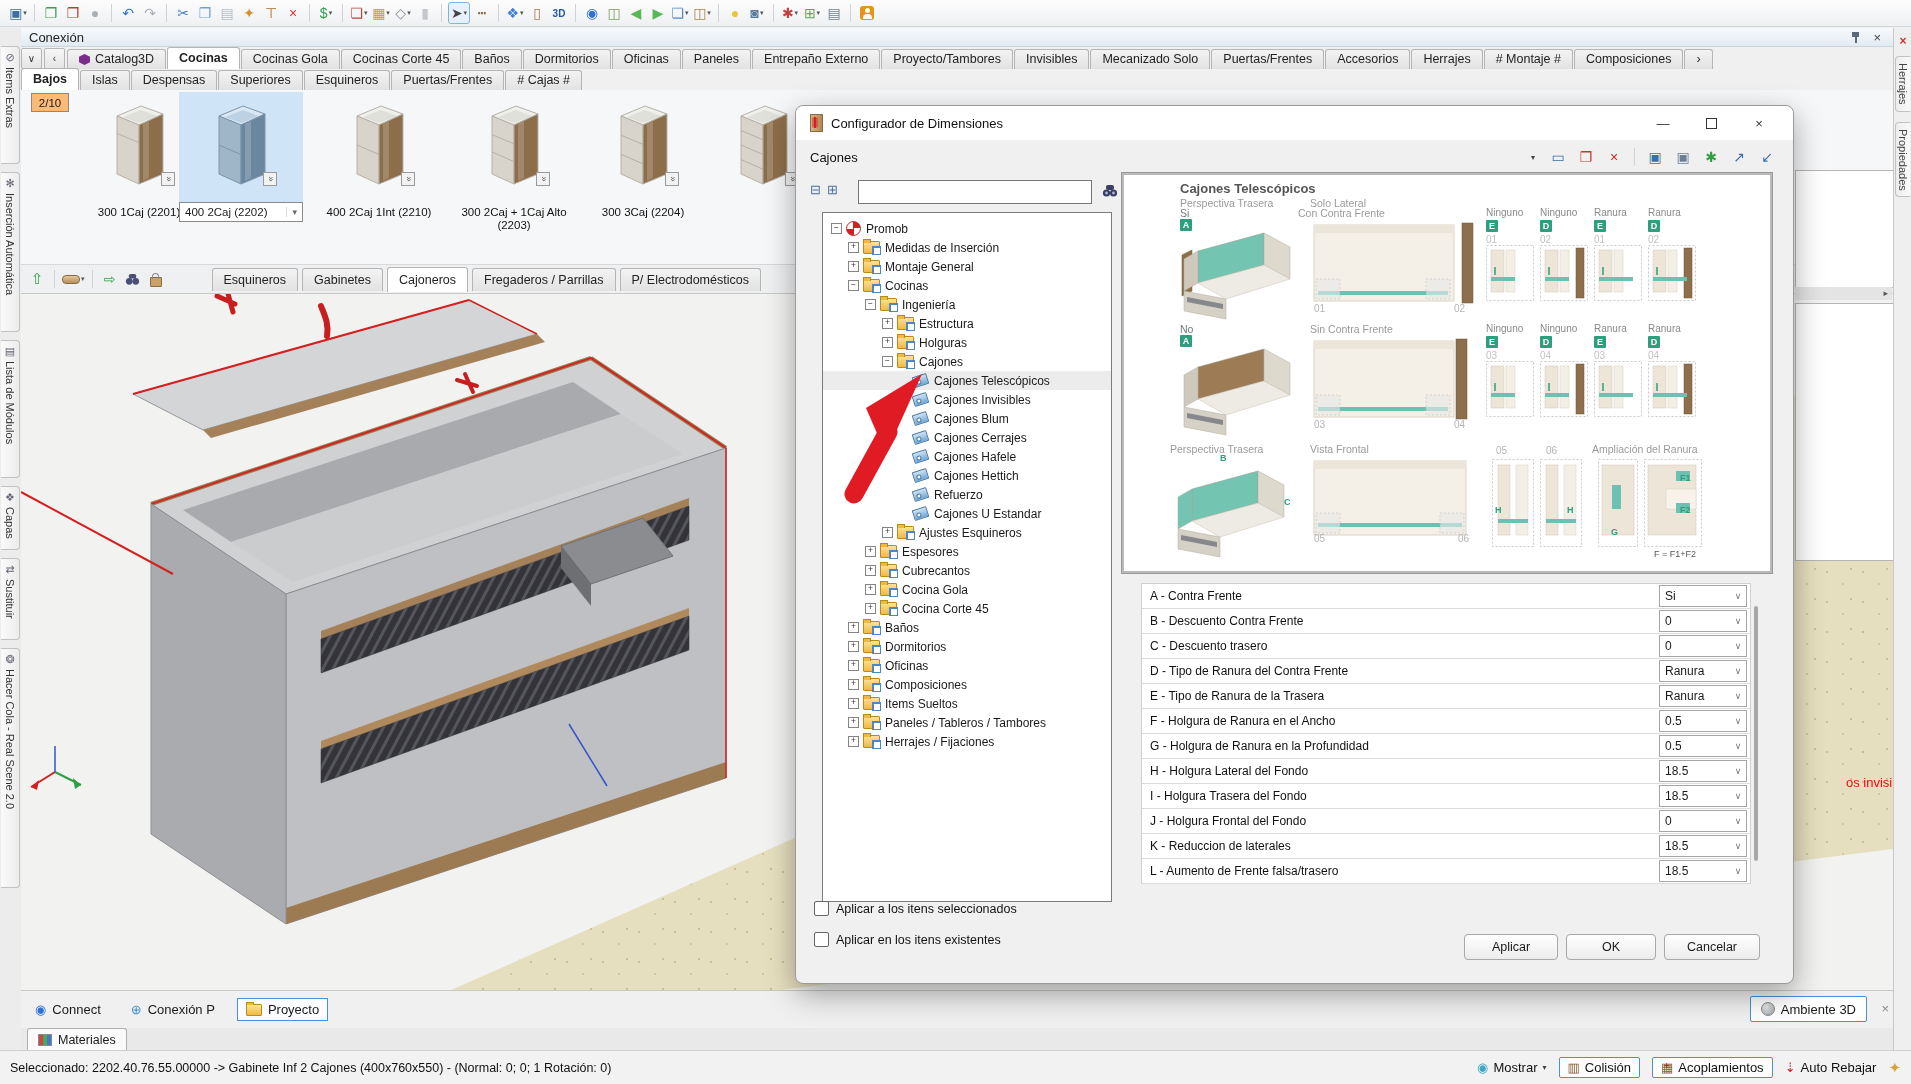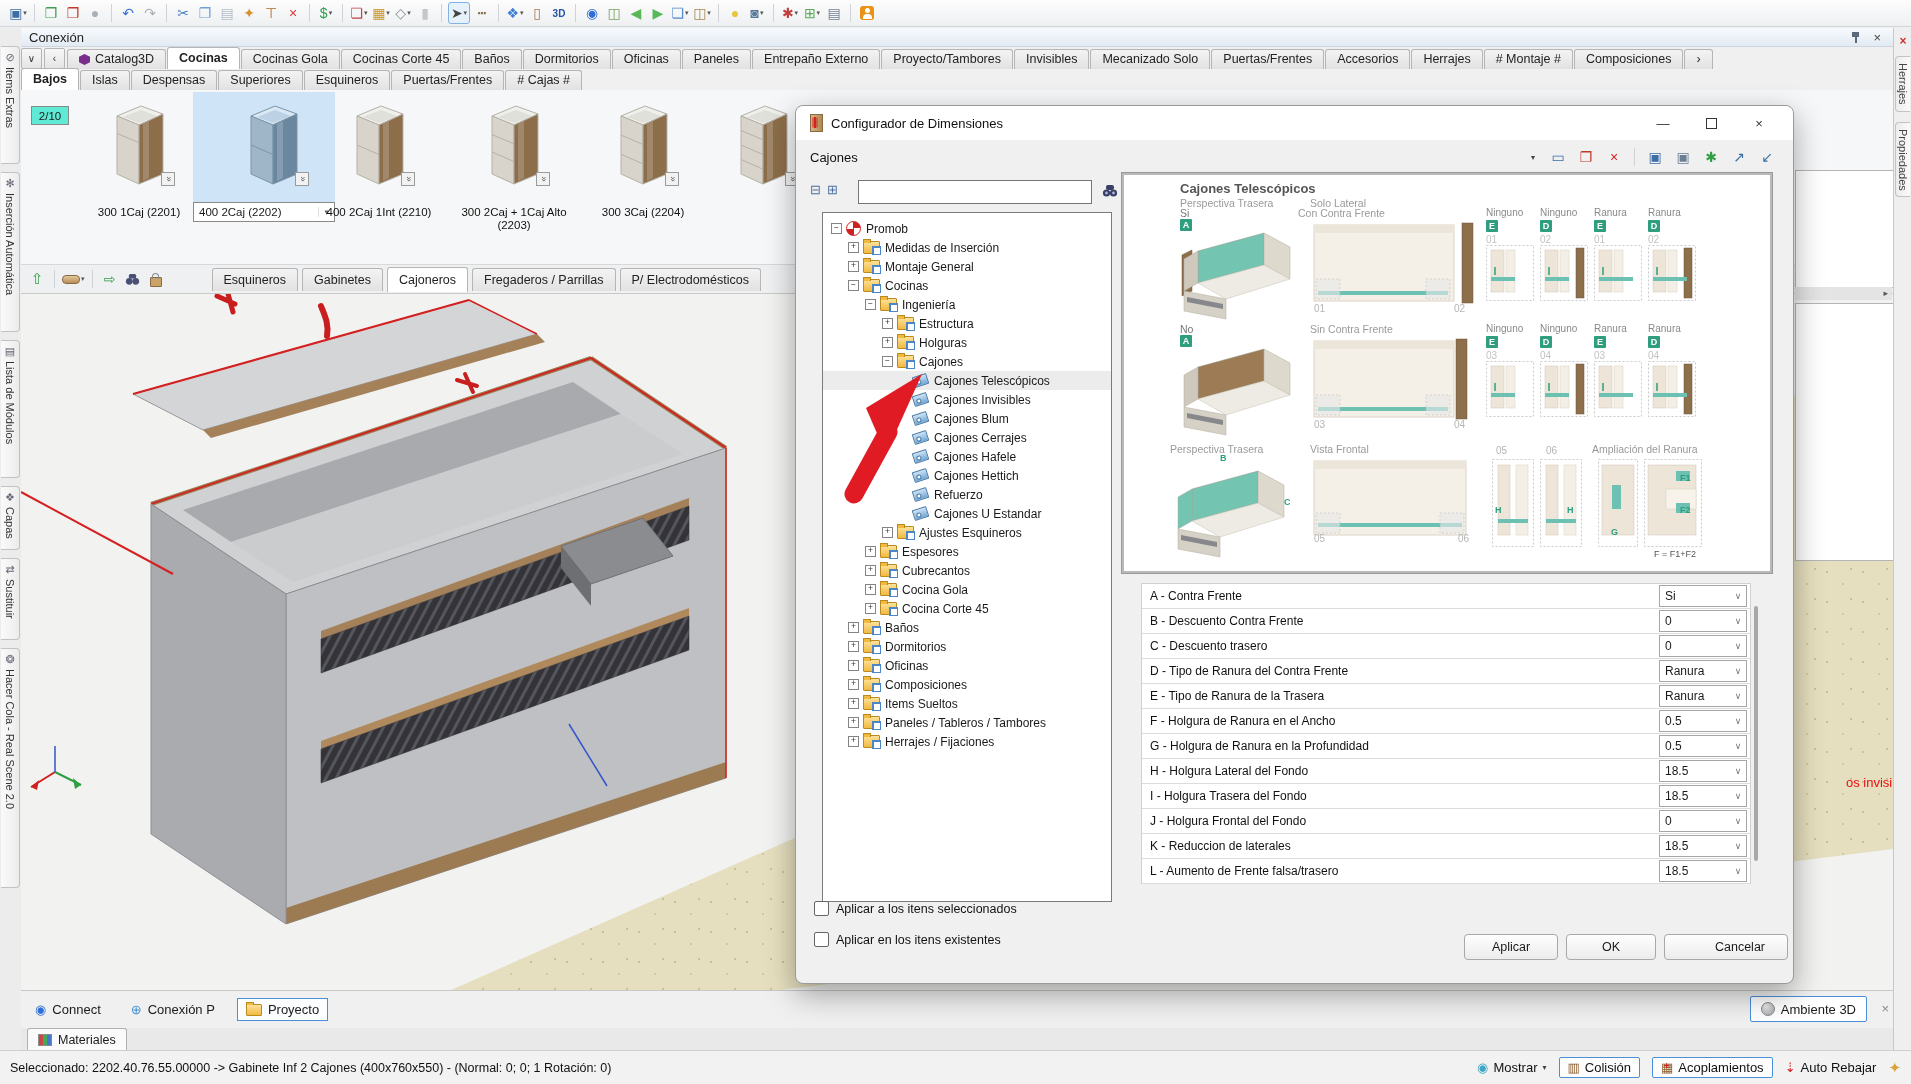--- a/index.html
+++ b/index.html
@@ -31,21 +31,21 @@
   #cat2-tabs{left:21px;top:69px;width:1872px;height:21px;background:#f0f0f0;}
   .tab{height:19px;line-height:19px;padding:0 11px;background:linear-gradient(#f3f3f3,#e2e2e2);
     border:1px solid #b5b5b5;border-bottom:none;border-radius:3px 3px 0 0;margin-right:1px;font-size:12.5px;
     color:#222;white-space:nowrap;cursor:pointer;display:flex;align-items:center;gap:5px;}
   .tab.active{background:#fff;height:21px;line-height:21px;font-weight:bold;}
   .navbtn{width:19px;height:19px;border:1px solid #b5b5b5;background:linear-gradient(#f7f7f7,#e5e5e5);
     font-size:10px;display:flex;align-items:center;justify-content:center;color:#333;margin-right:2px;border-radius:2px;cursor:pointer;}
   .cat3d-ic{width:11px;height:11px;background:#7b2d8b;clip-path:polygon(50% 0,100% 25%,100% 75%,50% 100%,0 75%,0 25%);}
   
   #thumbs-area{left:21px;top:90px;width:1872px;height:174px;background:#f6f7f8;}
-  #page-badge{left:10px;top:16px;width:36px;height:17px;border:1px solid #8a8a8a;background:#5eead4;
+  #page-badge{left:10px;top:3px;width:36px;height:17px;border:1px solid #8a8a8a;background:#fdba74;
     font-size:11.5px;display:flex;align-items:center;justify-content:center;}
   .thumb-slot{position:absolute;top:2px;text-align:center;cursor:pointer;}
   .thumb-hl{position:absolute;left:0;top:0;width:100%;height:110px;background:#cfe5f7;}
   .thumb-label{font-size:11.5px;color:#111;line-height:13px;margin-top:3px;}
   .thumb-badge{position:absolute;width:12px;height:12px;border:1px solid #9a9a9a;background:#f2f2f2;
     font-size:9px;line-height:11px;color:#555;transform:rotate(90deg);}
   .thumb-dd{position:absolute;left:0;top:110px;width:100%;height:20px;border:1px solid #8a8a8a;background:#fff;
     display:flex;align-items:center;font-size:11.5px;box-sizing:border-box;padding-left:5px;}
   .thumb-dd .dd{margin-left:auto;color:#666;font-size:9px;padding:0 5px;border-left:1px solid #ddd;}
   
@@ -391,21 +391,21 @@
         <div style="position: relative; height: 96px; padding-top: 4px;"><svg width="56" height="92" viewBox="0 0 56 92">
     <polygon points="6,20 30,10 52,18 28,29" fill="#efefec" stroke="#b5b1a7"></polygon>
     <polygon points="12,21 30,14 46,20 28,27" fill="#dfe0da"></polygon>
     <polygon points="6,20 28,29 28,88 6,78" fill="#d8d4cb" stroke="#b5b1a7"></polygon>
     <polygon points="28,29 52,18 52,78 28,88" fill="#8d6e4a" stroke="#b5b1a7"></polygon>
     <polygon points="32,28 38,25 38,82 32,85" fill="rgba(255,255,255,.18)"></polygon>
     <line x1="6" y1="37.4" x2="28" y2="46.7" stroke="#b5b1a7" stroke-width="1"></line>
           </svg><span class="thumb-badge" style="left: 82px; top: 80px;">»</span></div>
         <div class="thumb-label" style="margin-top: 14px;">300 1Caj (2201)</div>
       </div>
-      <div class="thumb-slot" style="left: 172px; width: 124px; padding-left: 18px;">
+      <div class="thumb-slot" style="left: 158px; width: 124px;">
         <div class="thumb-hl"></div>
         <div style="position: relative; height: 96px; padding-top: 4px;"><svg width="56" height="92" viewBox="0 0 56 92">
     <polygon points="6,20 30,10 52,18 28,29" fill="#d9e8f4" stroke="#7d95a8"></polygon>
     <polygon points="12,21 30,14 46,20 28,27" fill="#bcd2e4"></polygon>
     <polygon points="6,20 28,29 28,88 6,78" fill="#9fb6c9" stroke="#7d95a8"></polygon>
     <polygon points="28,29 52,18 52,78 28,88" fill="#6b87a0" stroke="#7d95a8"></polygon>
     <polygon points="32,28 38,25 38,82 32,85" fill="rgba(255,255,255,.18)"></polygon>
     <line x1="6" y1="49" x2="28" y2="58.5" stroke="#7d95a8" stroke-width="1"></line>
           </svg><span class="thumb-badge" style="left: 84px; top: 80px;">»</span></div>
         <div class="thumb-dd">
@@ -1043,21 +1043,21 @@
       <span class="cbox"></span>
         <span>Aplicar a los itens seleccionados</span>
       </div>
     <div id="chk1" class="dlg-check" style="left:18px;top:826px;">
       <span class="cbox"></span>
         <span>Aplicar en los itens existentes</span>
       </div>
 
     <div class="dlg-btn" style="left:668px;top:828px;width:92px;">Aplicar</div>
     <div class="dlg-btn" style="left:770px;top:828px;width:88px;">OK</div>
-    <div class="dlg-btn" style="left:868px;top:828px;width:94px;padding-left:28px;">Cancelar</div>
+    <div class="dlg-btn" style="left:868px;top:828px;width:94px;">Cancelar</div>
 
     <svg class="abs" style="left:30px;top:250px;pointer-events:none;z-index:30;" width="140" height="150" viewBox="0 0 140 150">
       <line x1="28" y1="138" x2="62" y2="76" stroke="#e01b24" stroke-width="19" stroke-linecap="round"></line>
       <polygon points="96,18 40,52 60,98" fill="#e01b24"></polygon>
     </svg>
   </div>
 
   <div id="rowA" class="abs">
     <div class="doctab">
         <span style="color: rgb(47, 111, 214); font-size: 13px;">◉</span>

